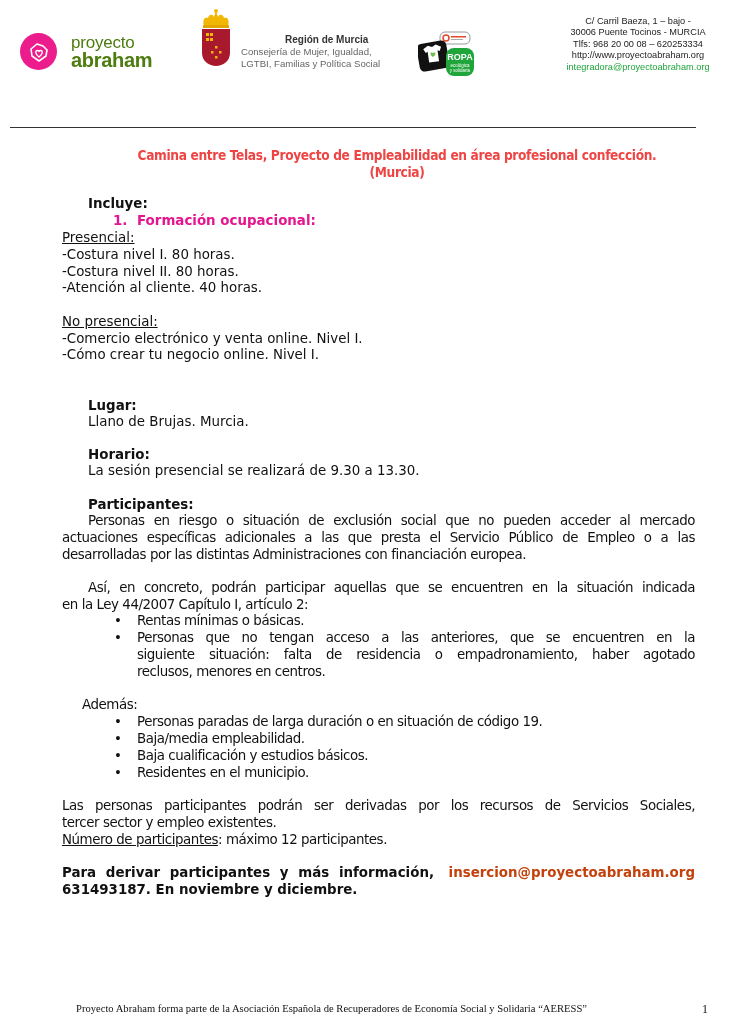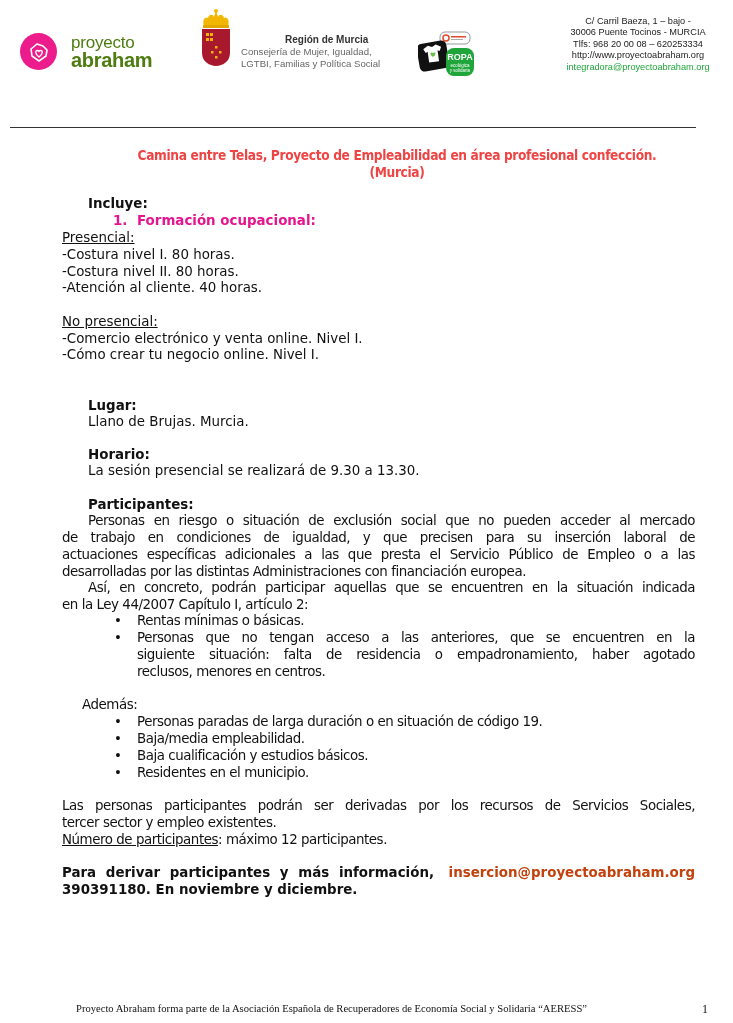--- a/index.html
+++ b/index.html
@@ -140,21 +140,20 @@
   <div class="abs b" style="left:88px; top:398px;">Lugar:</div>
   <div class="abs" style="left:88px; top:414px;">Llano de Brujas. Murcia.</div>
 
   <div class="abs b" style="left:88px; top:447px;">Horario:</div>
   <div class="abs" style="left:88px; top:463px;">La sesión presencial se realizará de 9.30 a 13.30.</div>
 
   <div class="abs b" style="left:88px; top:497px;">Participantes:</div>
 
   <div class="just cond" style="left:62px; top:513px; width:633px;">
     <span class="jline" style="padding-left:26px;">Personas en riesgo o situación de exclusión social que no pueden acceder al mercado</span>
-    <span class="jline">de trabajo en condiciones de igualdad, y que precisen para su inserción laboral de</span>
     <span class="jline">actuaciones específicas adicionales a las que presta el Servicio Público de Empleo o a las</span>
     <span style="display:block;">desarrolladas por las distintas Administraciones con financiación europea.</span>
   </div>
 
   <div class="just cond" style="left:62px; top:580px; width:633px;">
     <span class="jline" style="padding-left:26px;">Así, en concreto, podrán participar aquellas que se encuentren en la situación indicada</span>
     <span style="display:block;">en la Ley 44/2007 Capítulo I, artículo 2:</span>
   </div>
 
   <div class="bullet" style="top:613px;">•</div>
@@ -186,17 +185,17 @@
   <div class="abs cond" style="left:62px; top:832px;">
     <span class="u">Número de participantes</span><span>: máximo 12 participantes.</span>
   </div>
 
   <div class="abs b" style="left:62px; top:865px; width:633px; display:flex; justify-content:space-between;">
     <span style="display:flex; justify-content:space-between; width:372px;">
       <span style="text-align-last:justify; text-align:justify; width:372px; display:block; word-spacing:4px;">Para derivar participantes y más información,</span>
     </span>
     <span class="green-t">insercion@proyectoabraham.org</span>
   </div>
-  <div class="abs b" style="left:62px; top:882px;">390391180. En noviembre y diciembre.</div>
+  <div class="abs b" style="left:62px; top:882px;">631493187. En noviembre y diciembre.</div>
 </div>
 
 <div class="footer">Proyecto Abraham forma parte de la Asociación Española  de Recuperadores de Economía Social y Solidaria “AERESS”</div>
 <div class="pagenum">1</div>
 
 </body></html>

